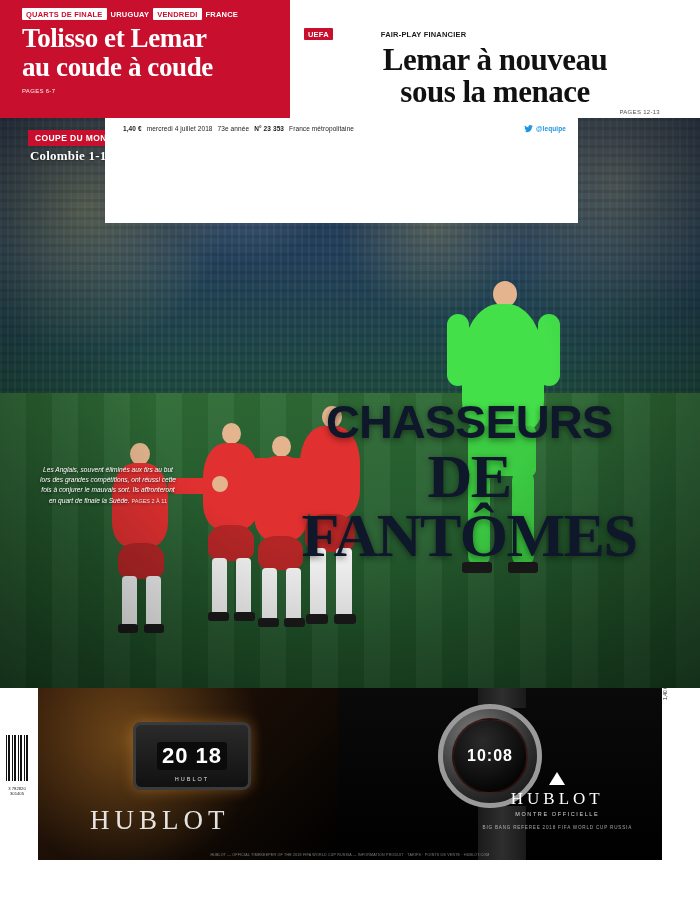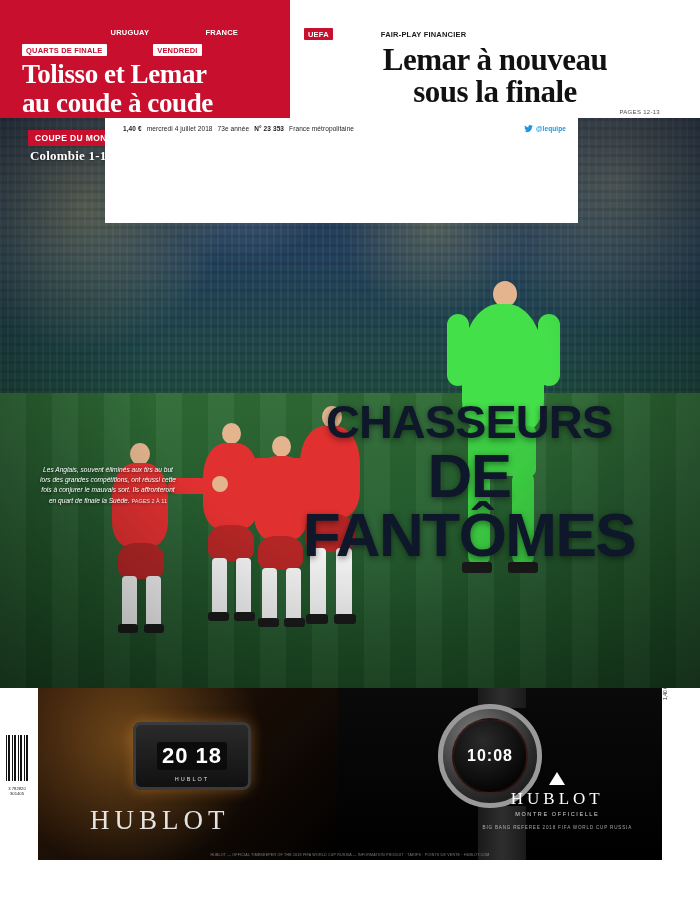--- a/index.html
+++ b/index.html
@@ -55,21 +55,20 @@
     font-weight: bold;
     letter-spacing: .2px;
     text-transform: uppercase;
     margin-bottom: 4px;
   }
   .kicker .tag-white {
     background: #ffffff;
     color: #c8102e;
     padding: 1.5px 4px;
     border-radius: 1px;
-    margin-top: 36px;
   }
   .kicker .tag-plain {
     color: #ffffff;
   }
   .kicker .tag-red-on-white {
     background: #c8102e;
     color: #ffffff;
     padding: 1.5px 4px;
     border-radius: 1px;
   }
@@ -284,21 +283,21 @@
     text-shadow: 0 2px 6px rgba(0,0,0,.45);
   }
   .headline .l1 {
     font-family: "Liberation Sans", sans-serif;
     font-weight: bold;
     font-size: 47px;
     line-height: 0.95;
     letter-spacing: -1px;
   }
   .headline .l2 {
-    font-family: Liberation Sans, sans-serif;
+    font-family: Liberation Serif, serif;
     font-weight: bold;
     font-size: 62px;
     line-height: 0.95;
     letter-spacing: -1.5px;
     margin-top: 2px;
   }
   .standfirst {
     position: absolute;
     left: 38px;
     top: 465px;
@@ -517,21 +516,21 @@
       <div class="ref">PAGES 6-7</div>
     </div>
 
     <div class="top-right">
       <div class="kicker kicker-center">
         <span class="tag-red-on-white">UEFA</span>
         <span class="tag-dark">Fair-play financier</span>
       </div>
       <h1>
         <span>Lemar à nouveau</span><br>
-        <span>sous la finale</span>
+        <span>sous la menace</span>
       </h1>
       <div class="ref">PAGES 12-13</div>
     </div>
   </div>
 
   <div class="photo">
     <div class="crowd"></div>
     <div class="pitch"></div>
 
     <div>

